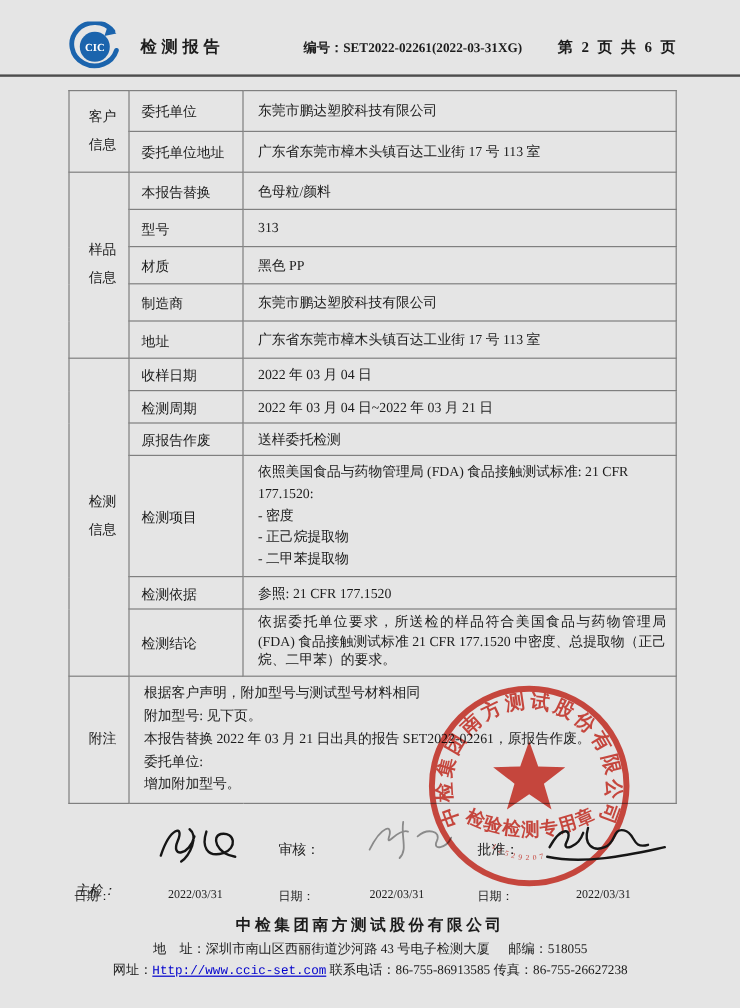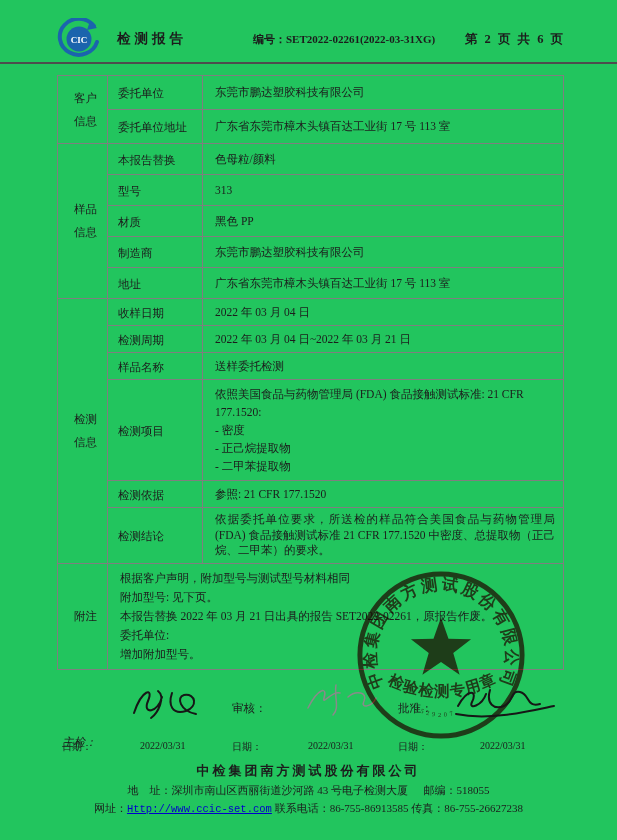--- a/index.html
+++ b/index.html
@@ -1,17 +1,17 @@
 <!DOCTYPE html>
 <html><head>
 <meta charset="utf-8">
 <style>
   html,body{margin:0;padding:0;background:#ffffff;}
   .page{
-    position:relative;width:617px;height:840px;background:#22c55e;overflow:hidden;
+    position:relative;width:617px;height:840px;background:#e5e5e5;overflow:hidden;
     font-family:"Liberation Serif","DejaVu Serif",serif;color:#1c1c1c;
   }
   
   .header{position:absolute;top:16px;left:57px;right:52px;height:46px;display:flex;align-items:center;}
   .logo{width:46px;height:42px;flex:0 0 auto;}
   .doc-title{margin-left:14px;font-size:13.5px;font-weight:bold;letter-spacing:4px;white-space:nowrap;}
   .report-no{margin-left:66px;font-size:11px;font-weight:bold;white-space:nowrap;}
   .page-info{margin-left:auto;font-size:12.5px;font-weight:bold;letter-spacing:2px;white-space:nowrap;}
   .header-rule{position:absolute;top:62px;left:0;right:0;border-top:2px solid #4d4d4d;}
   
@@ -99,21 +99,21 @@
       <tr class="h27">
         <td class="sec" rowspan="6">检测信息</td>
         <td class="lbl">收样日期</td>
         <td class="val">2022 年 03 月 04 日</td>
       </tr>
       <tr class="h27">
         <td class="lbl">检测周期</td>
         <td class="val">2022 年 03 月 04 日~2022 年 03 月 21 日</td>
       </tr>
       <tr class="h27">
-        <td class="lbl">样品名称</td>
+        <td class="lbl">原报告作废</td>
         <td class="val">送样委托检测</td>
       </tr>
       <tr>
         <td class="lbl">检测项目</td>
         <td class="val multiline">
           <div>依照美国食品与药物管理局 (FDA) 食品接触测试标准: 21 CFR 177.1520:</div>
           <div>- 密度</div>
           <div>- 正己烷提取物</div>
           <div>- 二甲苯提取物</div>
         </td>

